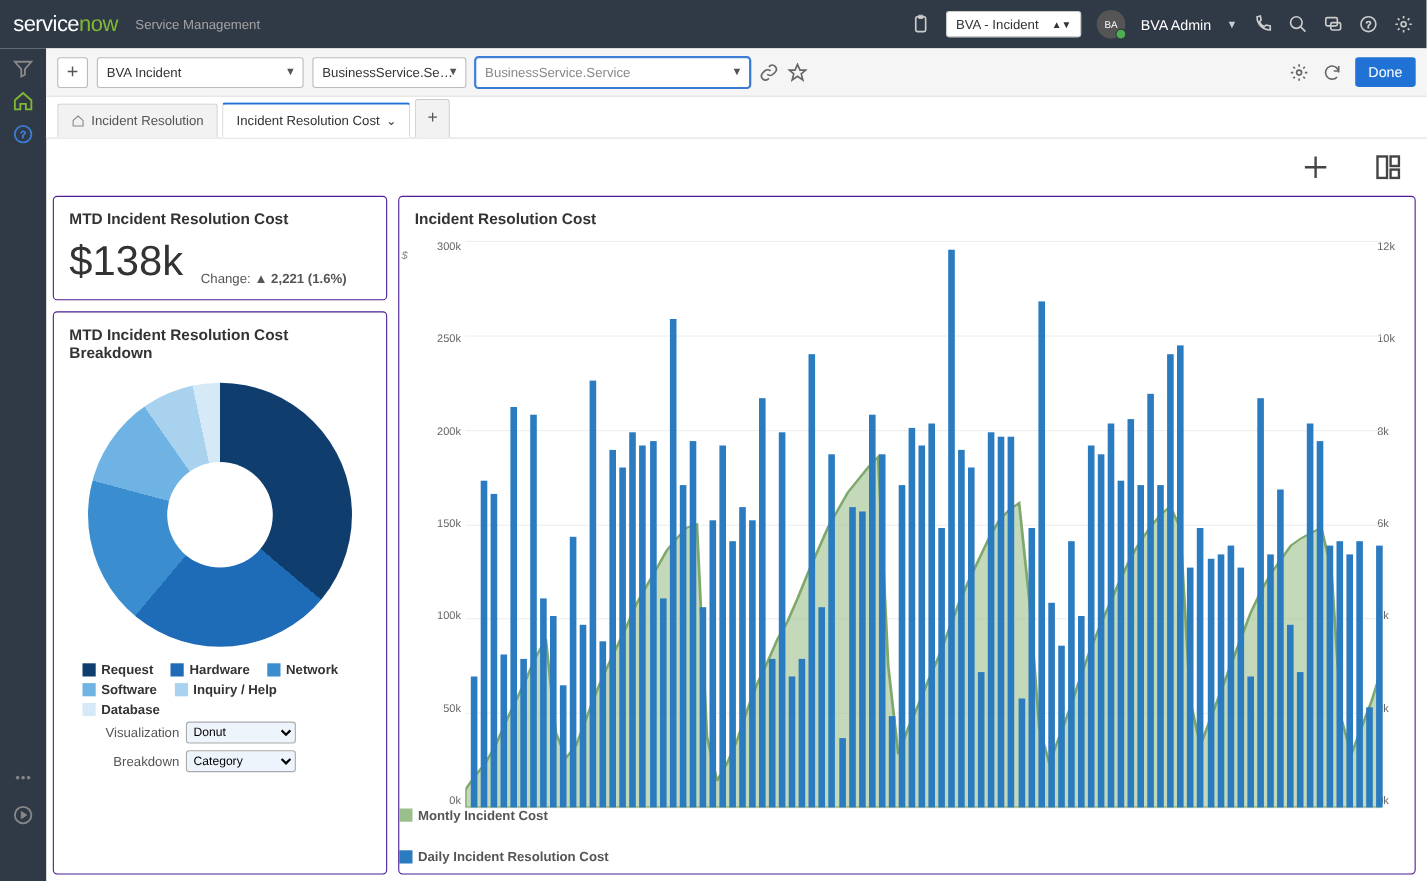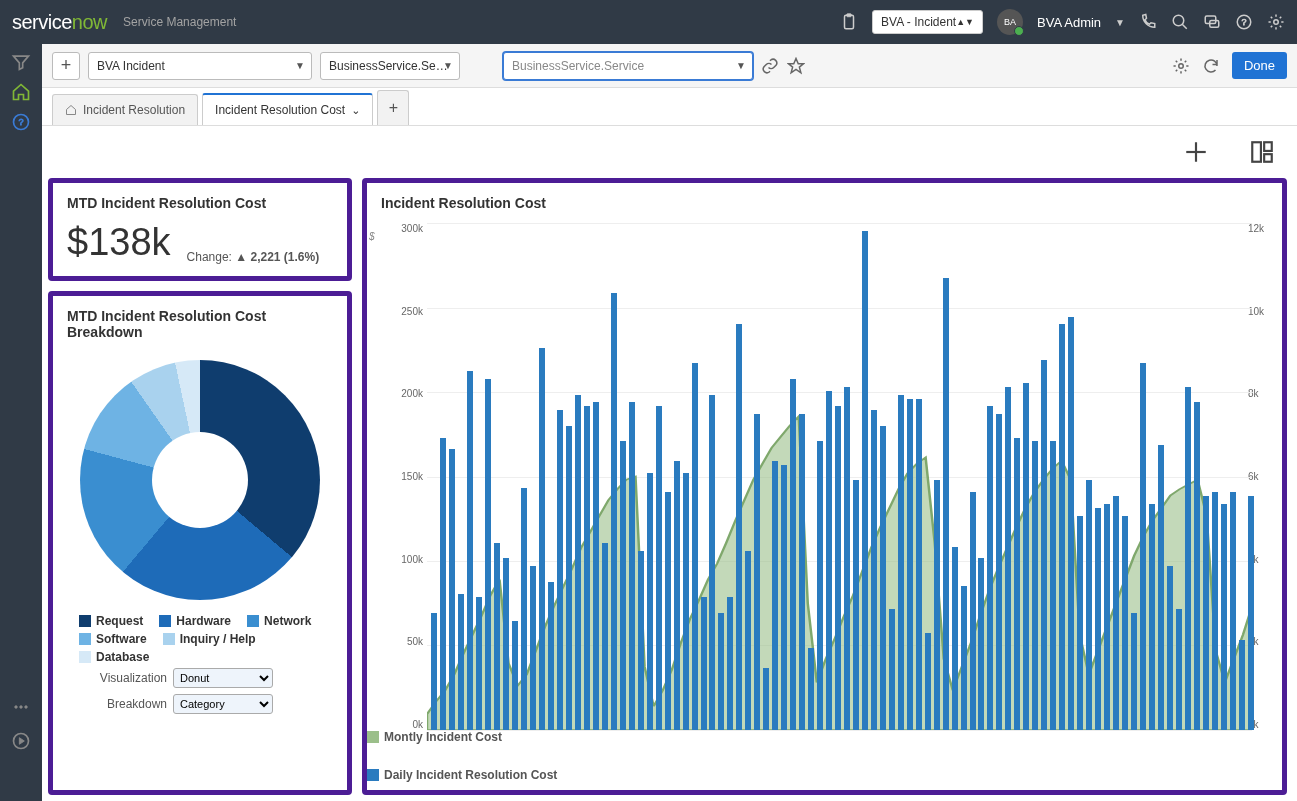--- a/index.html
+++ b/index.html
@@ -5,56 +5,56 @@
 * { box-sizing: border-box; margin: 0; padding: 0; }
 body { font-family: -apple-system, BlinkMacSystemFont, "Segoe UI", Arial, sans-serif; font-size: 13px; color: #333; background: #fff; width: 1297px; height: 801px; overflow: hidden; }
 
 
 .topbar { height: 44px; background: #303a46; display: flex; align-items: center; padding: 0 12px; color: #fff; }
 .logo { display: flex; align-items: baseline; margin-right: 14px; }
 .logo-text { font-size: 20px; font-weight: 500; letter-spacing: -0.5px; color: #fff; }
 .logo-now { color: #80b836; }
 .app-name { color: #a3a3a3; font-size: 12px; margin-left: 2px; }
 .topbar-right { margin-left: auto; display: flex; align-items: center; gap: 14px; }
-.workspace-btn { background: #fff; color: #333; border: 1px solid #ccc; border-radius: 3px; padding: 4px 8px; font-size: 12px; display: flex; align-items: center; gap: 0; }
+.workspace-btn { background: #fff; color: #333; border: 1px solid #ccc; border-radius: 3px; padding: 4px 8px; font-size: 12px; display: flex; align-items: center; gap: 12px; }
 .ws-arrows { font-size: 9px; line-height: 7px; display: flex; flex-direction: column; }
 .avatar { width: 26px; height: 26px; border-radius: 50%; background: #555; color: #fff; font-size: 9px; display: flex; align-items: center; justify-content: center; position: relative; }
 .avatar::after { content: ""; position: absolute; width: 8px; height: 8px; background: #4caf50; border-radius: 50%; bottom: -1px; right: -1px; border: 1px solid #303a46; }
 .user-name { font-size: 13px; color: #fff; }
 .top-icon { width: 18px; height: 18px; fill: #ccc; stroke: #ccc; cursor: pointer; }
 
 
 .leftrail { position: absolute; left: 0; top: 44px; bottom: 0; width: 42px; background: #303a46; display: flex; flex-direction: column; align-items: center; padding-top: 8px; gap: 10px; }
 .rail-icon { width: 20px; height: 20px; stroke: #888; fill: none; cursor: pointer; }
 .rail-icon.active { stroke: #80b836; }
 .rail-bottom { margin-top: auto; margin-bottom: 50px; display:flex; flex-direction:column; gap:14px; align-items:center;}
 
 
 .filterbar { position: absolute; left: 42px; right: 0; top: 44px; height: 44px; background: #f5f5f5; border-bottom: 1px solid #ddd; display: flex; align-items: center; padding: 0 10px; gap: 8px; }
 .plusbtn { width: 28px; height: 28px; border: 1px solid #bbb; background: #fff; border-radius: 3px; display: flex; align-items: center; justify-content: center; font-size: 18px; color: #555; cursor: pointer; }
 .picker { height: 28px; border: 1px solid #bbb; background: #fff; border-radius: 3px; padding: 0 24px 0 8px; font-size: 12px; position: relative; display: flex; align-items: center; min-width: 140px; }
 .picker .caret { position: absolute; right: 6px; font-size: 10px; color: #555; }
-.picker.active { border-color: #3a7bd5; box-shadow: 0 0 0 1px #3a7bd5; color: #888; margin-left: 35px; }
+.picker.active { border-color: #3a7bd5; box-shadow: 0 0 0 1px #3a7bd5; color: #888; }
 .filterbar-right { margin-left: auto; display: flex; align-items: center; gap: 12px; }
 .donebtn { background: #2073d4; color: #fff; border: none; border-radius: 3px; padding: 6px 12px; font-size: 13px; cursor: pointer; }
 .tb-icon { width: 18px; height: 18px; stroke: #666; fill: none; cursor: pointer; }
 
 
 .tabbar { position: absolute; left: 42px; right: 0; top: 88px; height: 38px; background: #fff; border-bottom: 1px solid #ddd; display: flex; align-items: flex-end; padding-left: 10px; }
 .tab { padding: 8px 12px; border: 1px solid #ccc; border-bottom: none; background: #f2f2f2; font-size: 12px; color: #555; border-radius: 3px 3px 0 0; margin-right: 4px; display: flex; align-items: center; gap: 6px; cursor: pointer; }
 .tab.active { background: #fff; border-top: 2px solid #2073d4; color: #333; }
 .tab-add { width: 32px; justify-content: center; font-size: 16px; background:#f2f2f2;}
 
 
 .actionrow { position: absolute; left: 42px; right: 0; top: 126px; height: 52px; display: flex; align-items: center; justify-content: flex-end; padding-right: 22px; gap: 40px; }
 .big-icon { width: 26px; height: 26px; stroke: #444; fill: none; cursor: pointer; stroke-width:2;}
 
 
 .content { position: absolute; left: 48px; right: 10px; top: 178px; bottom: 6px; display: grid; grid-template-columns: 304px 1fr; grid-template-rows: auto 1fr; gap: 10px; }
-.card { border: 5px solid #4c1d95; border-radius: 4px; background: #fff; padding: 12px 14px; }
+.card { border: 1px solid #4c1d95; border-radius: 4px; background: #fff; padding: 12px 14px; }
 .card h3 { font-size: 14px; font-weight: 600; color: #333; margin-bottom: 10px; }
 
 .kpi-card { grid-column: 1; grid-row: 1; }
 .kpi-period { font-size: 18px; color: #888; margin-top: 8px; }
 .kpi-value { font-size: 38px; font-weight: 500; color: #333; display:inline-block; }
 .kpi-change { font-size: 12px; color: #555; display: inline-block; margin-left: 8px;}
 .kpi-row { display:flex; align-items:flex-end; gap:8px; flex-wrap:wrap;}
 
 .donut-card { grid-column: 1; grid-row: 2; }
 .big-chart { grid-column: 2; grid-row: 1 / span 2; position:relative;}
@@ -148,21 +148,21 @@
       </svg>
     <svg class="rail-icon" viewBox="0 0 24 24">
         <circle cx="12" cy="12" r="9" stroke-width="2"></circle>
         <path d="M10 8l6 4-6 4z" fill="#888"></path>
       </svg>
   </div>
 </div>
 
 <div class="filterbar">
   <div class="plusbtn">+</div>
-  <div class="picker" style="width:224px">
+  <div class="picker" style="width:188px">
     <span>BVA Incident</span>
       <span class="caret">▼</span>
   </div>
   <div class="picker" style="width:130px">
     <span>BusinessService.Se…</span>
       <span class="caret">▼</span>
   </div>
   <div class="picker active" style="width:250px">
     <span>BusinessService.Service</span>
       <span class="caret">▼</span>

